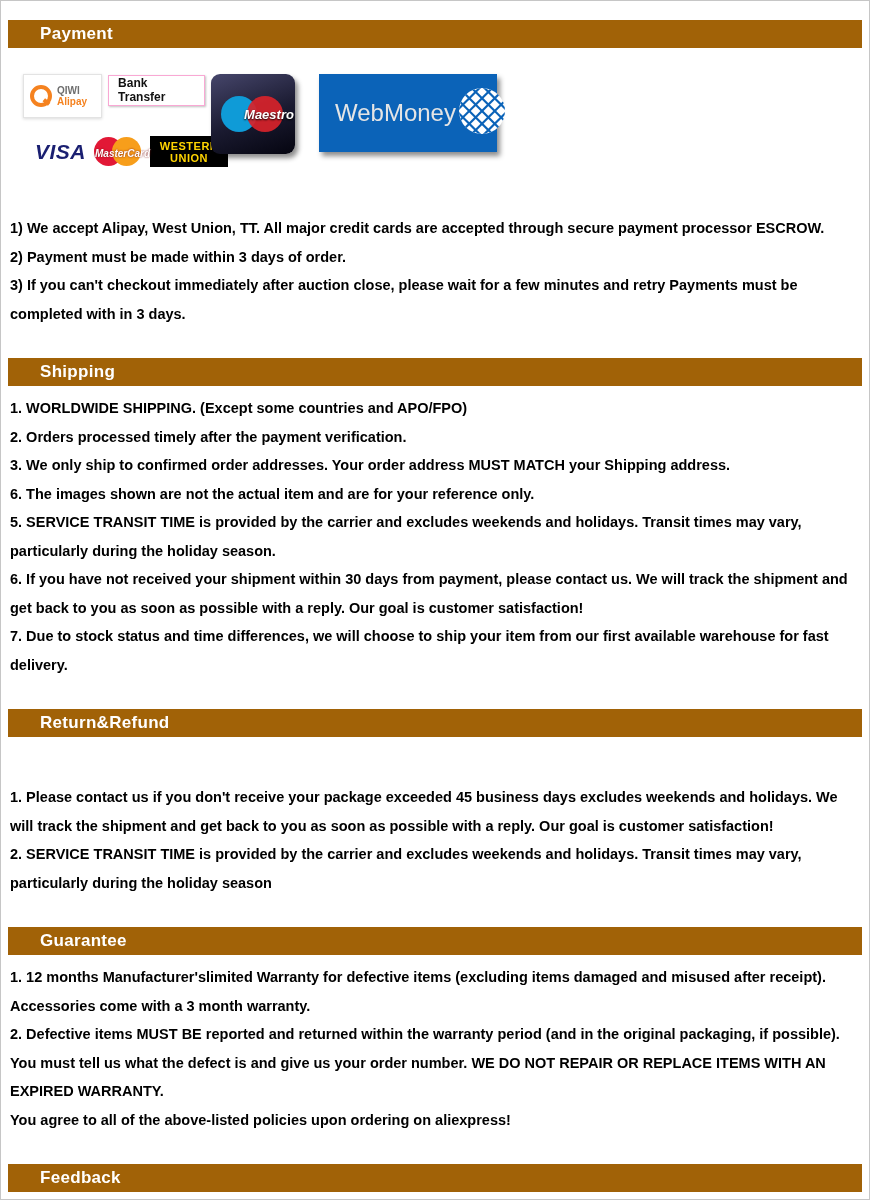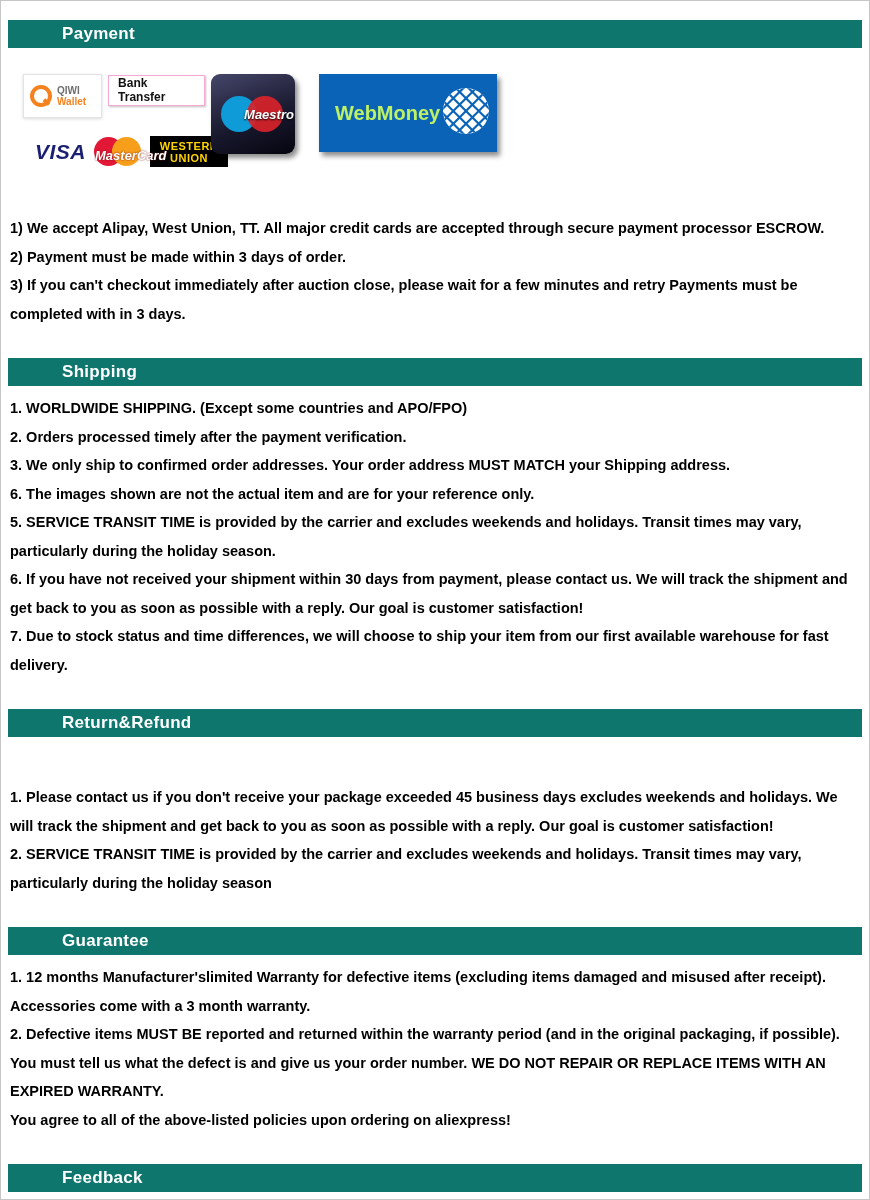--- a/index.html
+++ b/index.html
@@ -3,22 +3,22 @@
 <meta charset="utf-8">
 <style>
   * { margin:0; padding:0; box-sizing:border-box; }
   html,body { background:#ffffff; }
   body { font-family:"Liberation Sans", sans-serif; }
   .page {
     width:870px; height:1200px; margin:0 auto; background:#fff;
     border:1px solid #c6c6c6; overflow:hidden; padding-top:19px; position:relative;
   }
   .bar {
-    margin:0 7px; height:28px; background:#0f766e; color:#fff;
-    font-size:17px; font-weight:bold; line-height:28px; padding-left:54px;
+    margin:0 7px; height:28px; background:#a16207; color:#fff;
+    font-size:17px; font-weight:bold; line-height:28px; padding-left:32px;
     letter-spacing:.3px;
   }
   .bar.gap { margin-top:30px; }
   .content { padding:8px 10px 0 9px; }
   .content.returns-pad { padding-top:46px; }
   p.line { font-size:14.5px; font-weight:bold; color:#000; line-height:28.5px; }
 
   
   .logos { display:flex; align-items:flex-start; padding:26px 0 18px 22px; height:158px; }
   .logo-left { width:182px; }
@@ -50,21 +50,21 @@
   }
 
   .visa { font-size:21px; font-weight:900; font-style:italic; color:#1a1f71; letter-spacing:.5px; }
 
   .mc { position:relative; width:48px; height:30px; flex:0 0 auto; }
   .mc .c1, .mc .c2 { position:absolute; width:29px; height:29px; border-radius:50%; top:0; }
   .mc .c1 { left:0; background:#e21836; }
   .mc .c2 { left:18px; background:#f79e1b; }
   .mc .mc-text {
     position:absolute; z-index:2; top:11px; left:1px; width:46px; text-align:center;
-    color:#fff; font-size:13px; font-weight:bold; font-style:italic; text-shadow:0 0 2px #7a1313;
+    color:#fff; font-size:10px; font-weight:bold; font-style:italic; text-shadow:0 0 2px #7a1313;
   }
 
   .wu {
     width:78px; height:31px; background:#000; display:flex; flex-direction:column;
     align-items:center; justify-content:center; line-height:12px; flex:0 0 auto;
   }
   .wu span { color:#ffd400; font-weight:bold; font-size:11px; letter-spacing:.5px; }
 
   .maestro-card {
     width:84px; height:80px; margin-left:6px; border-radius:9px;
@@ -79,39 +79,39 @@
     position:absolute; top:33px; left:16px; width:100%; text-align:center; z-index:2;
     color:#fff; font-size:13px; font-weight:bold; font-style:italic; text-shadow:0 1px 2px #000;
   }
 
   .webmoney-card {
     width:178px; height:78px; margin-left:24px; background:#0b63b8;
     box-shadow:3px 4px 5px rgba(0,0,0,.45);
     display:flex; align-items:center; justify-content:space-between;
     padding:0 14px 0 16px; flex:0 0 auto;
   }
-  .webmoney-text { color:#bef264; font-size:20px; font-weight:bold; }
+  .webmoney-text { color:#e5e5e5; font-size:24px; font-weight:normal; }
 </style>
 </head>
 <body>
 
 <div class="page">
 
   <div class="bar">
     <span>Payment</span>
   </div>
 
   <div class="logos">
     <div class="logo-left">
       <div class="lrow lrow1">
         <div class="qiwi-card">
           <span class="qiwi-q"></span>
           <span class="qiwi-text">
             <span class="qiwi-t1">QIWI</span>
-            <span class="qiwi-t2">Wallet</span>
+            <span class="qiwi-t2">Alipay</span>
           </span>
         </div>
         <div class="bank-card">
           <span>Bank Transfer</span>
         </div>
       </div>
       <div class="lrow lrow2">
         <span class="visa">VISA</span>
         <span class="mc">
           <span class="c1"></span>

